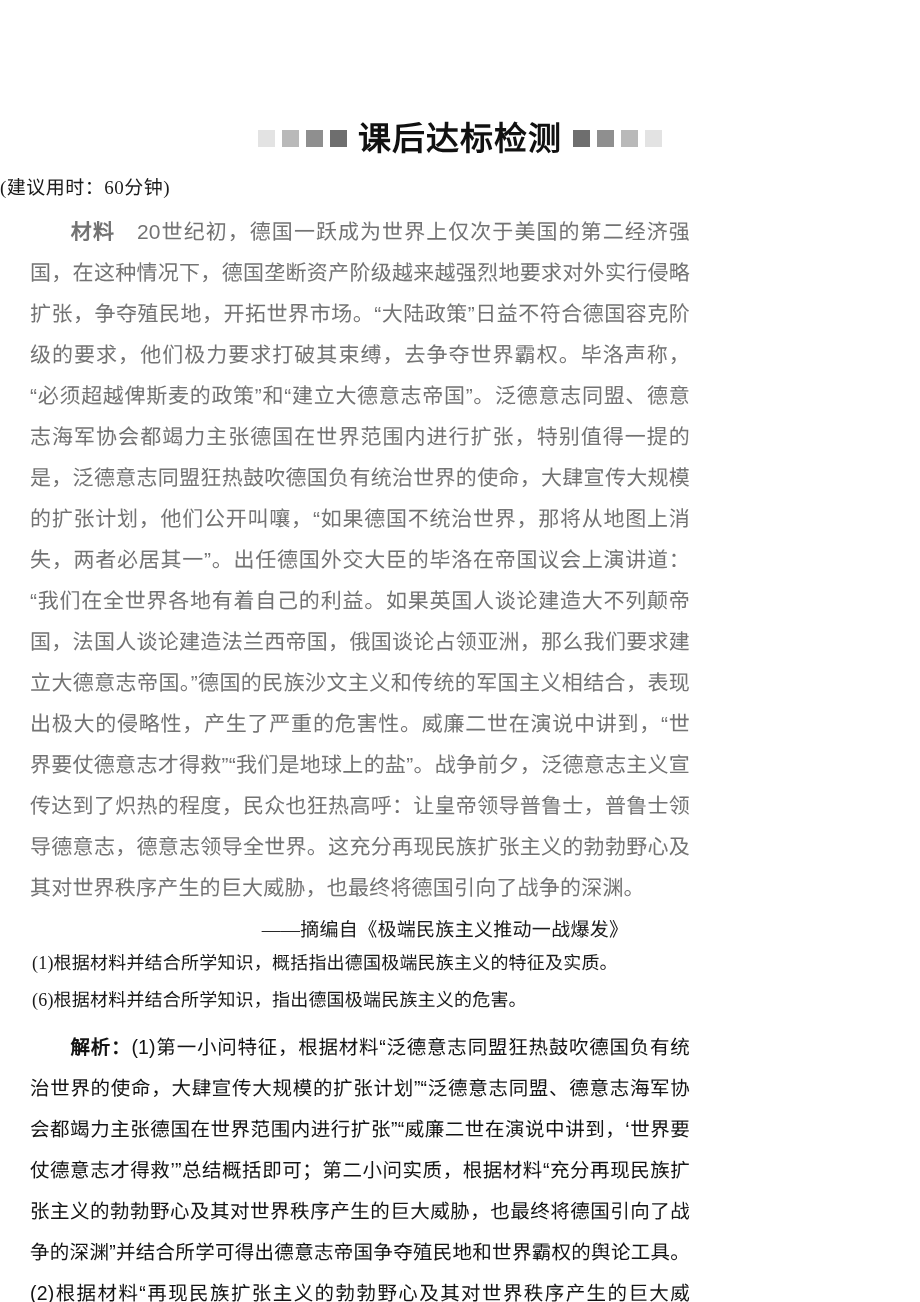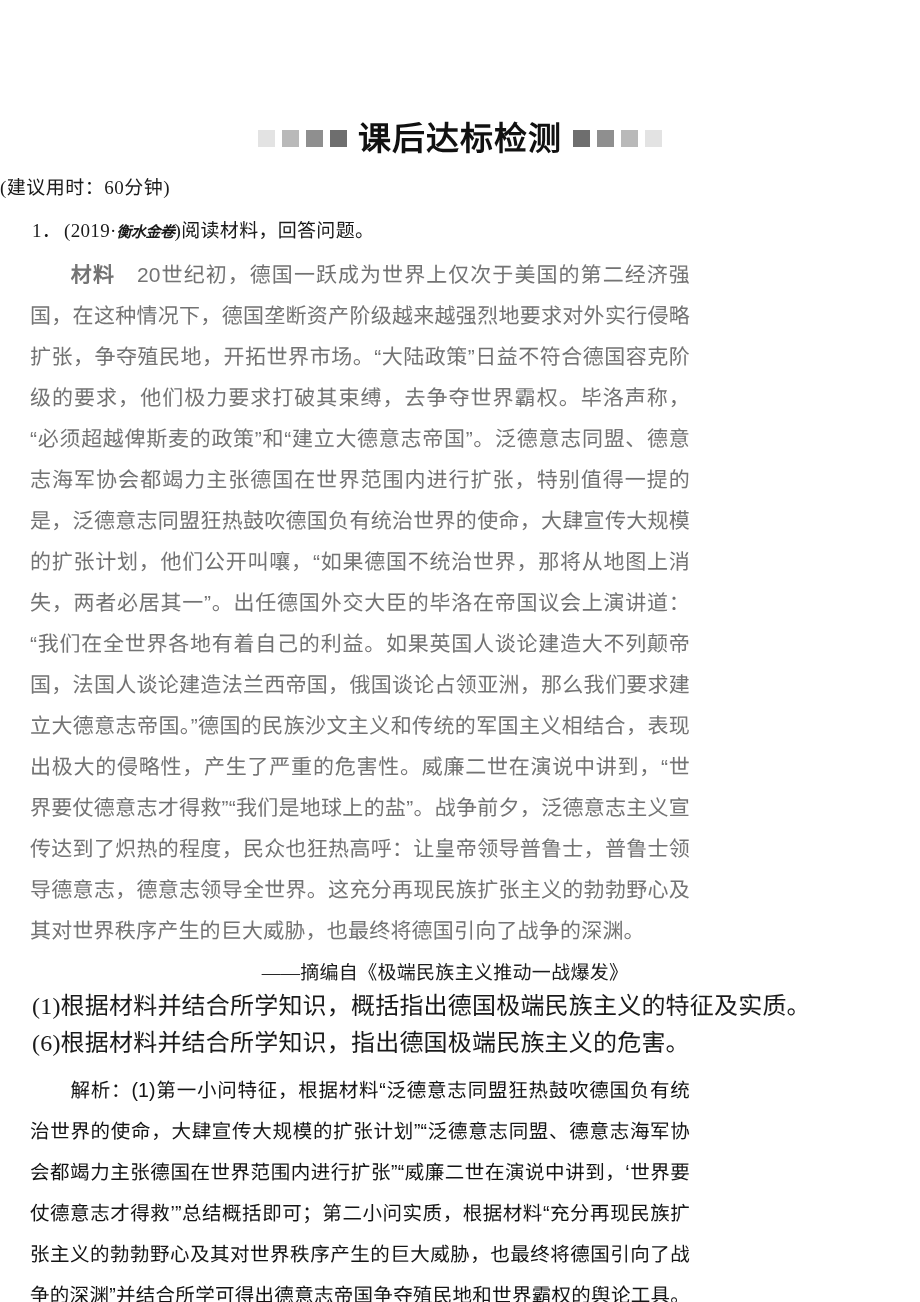--- a/index.html
+++ b/index.html
@@ -115,41 +115,41 @@
     font-family: "Liberation Serif", "DejaVu Serif", serif;
     font-size: 19px;
     color: #1a1a1a;
     letter-spacing: 0.3px;
   }
 
   
   .subq {
     margin: 7px 30px 0 32px;
     font-family: "Liberation Serif", "DejaVu Serif", serif;
-    font-size: 24px;
+    font-size: 18px;
     color: #1a1a1a;
     line-height: 30px;
     letter-spacing: 0.2px;
   }
 
   
   .analysis {
     margin: 12px 30px 0 30px;
     width: 660px;
     font-family: "Liberation Sans", "DejaVu Sans", sans-serif;
     font-size: 19.5px;
     line-height: 41px;
     color: #141414;
     text-align: justify;
     text-justify: inter-character;
     letter-spacing: 0.2px;
     font-weight: 500;
   }
   .analysis .lead {
-    font-weight: normal;
+    font-weight: bold;
   }
   .analysis-indent {
     display: inline-block;
     width: 40px;
   }
 </style>
 </head>
 <body>
 
 <div class="page">
@@ -165,23 +165,20 @@
     <span class="sq-group">
       <span class="sq" style="background: rgb(110, 110, 110);"></span>
       <span class="sq" style="background: rgb(143, 143, 143);"></span>
       <span class="sq" style="background: rgb(185, 185, 185);"></span>
       <span class="sq" style="background: rgb(227, 227, 227);"></span>
     </span>
   </div>
 
   <div class="subline">(建议用时：60分钟)</div>
 
-  <div class="qstem">
-    <span class="qnum">1．</span><span>(2019·</span><span class="source-tag">衡水金卷</span><span>)</span><span>阅读材料，回答问题。</span>
-  </div>
 
   <div class="material">
     <span class="material-indent"></span><span class="lead">材料</span><span class="lead-gap"></span><span>20世纪初，德国一跃成为世界上仅次于美国的第二经济强国，在这种情况下，德国垄断资产阶级越来越强烈地要求对外实行侵略扩张，争夺殖民地，开拓世界市场。“大陆政策”日益不符合德国容克阶级的要求，他们极力要求打破其束缚，去争夺世界霸权。毕洛声称，“必须超越俾斯麦的政策”和“建立大德意志帝国”。泛德意志同盟、德意志海军协会都竭力主张德国在世界范围内进行扩张，特别值得一提的是，泛德意志同盟狂热鼓吹德国负有统治世界的使命，大肆宣传大规模的扩张计划，他们公开叫嚷，“如果德国不统治世界，那将从地图上消失，两者必居其一”。出任德国外交大臣的毕洛在帝国议会上演讲道：“我们在全世界各地有着自己的利益。如果英国人谈论建造大不列颠帝国，法国人谈论建造法兰西帝国，俄国谈论占领亚洲，那么我们要求建立大德意志帝国。”德国的民族沙文主义和传统的军国主义相结合，表现出极大的侵略性，产生了严重的危害性。威廉二世在演说中讲到，“世界要仗德意志才得救”“我们是地球上的盐”。战争前夕，泛德意志主义宣传达到了炽热的程度，民众也狂热高呼：让皇帝领导普鲁士，普鲁士领导德意志，德意志领导全世界。这充分再现民族扩张主义的勃勃野心及其对世界秩序产生的巨大威胁，也最终将德国引向了战争的深渊。</span>
   </div>
 
   <div class="attribution">——摘编自《极端民族主义推动一战爆发》</div>
 
   <div class="subq">(1)根据材料并结合所学知识，概括指出德国极端民族主义的特征及实质。</div>
   <div class="subq">(6)根据材料并结合所学知识，指出德国极端民族主义的危害。</div>
 

